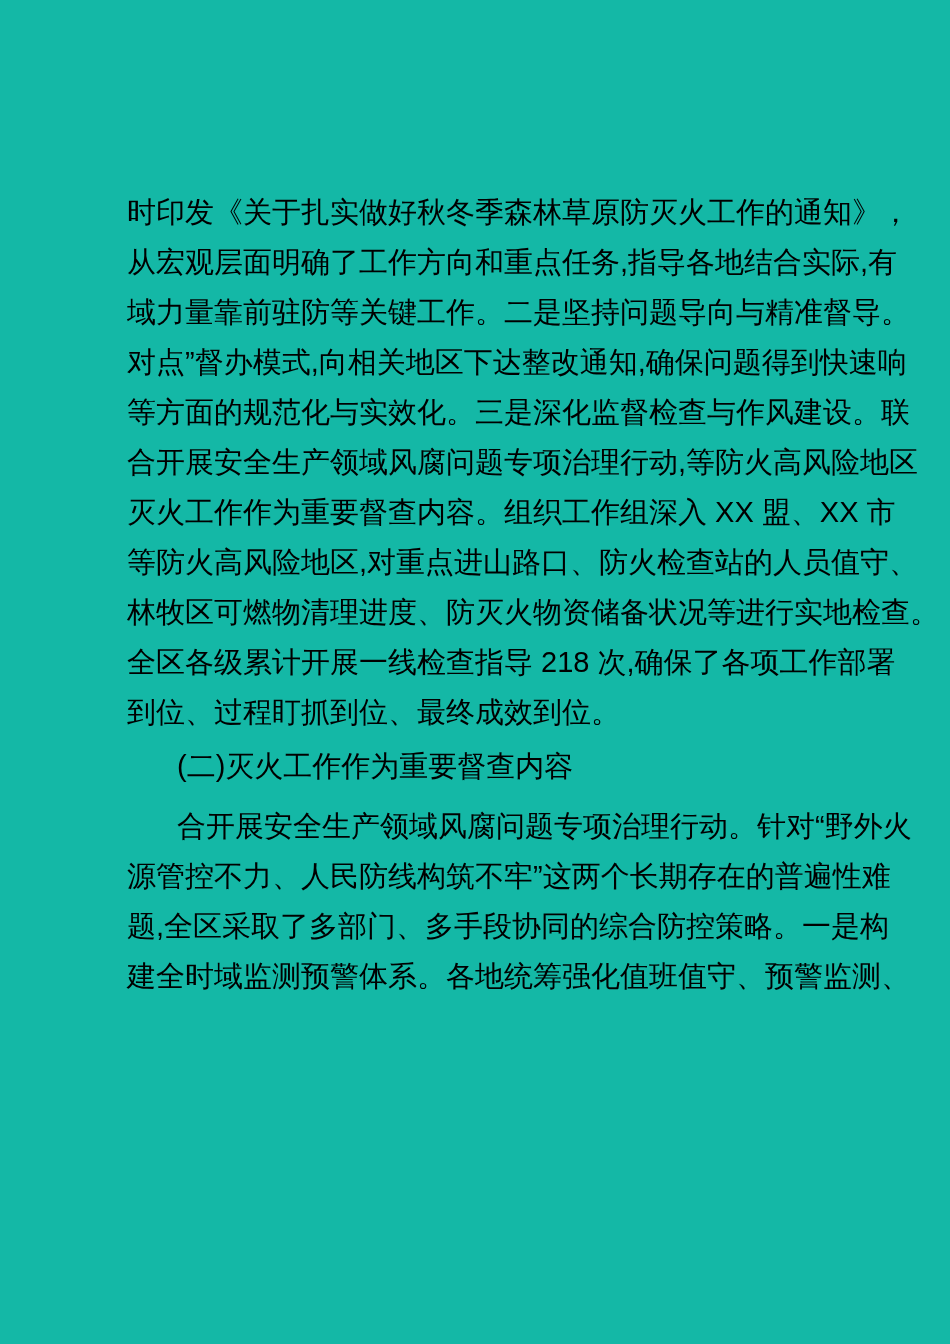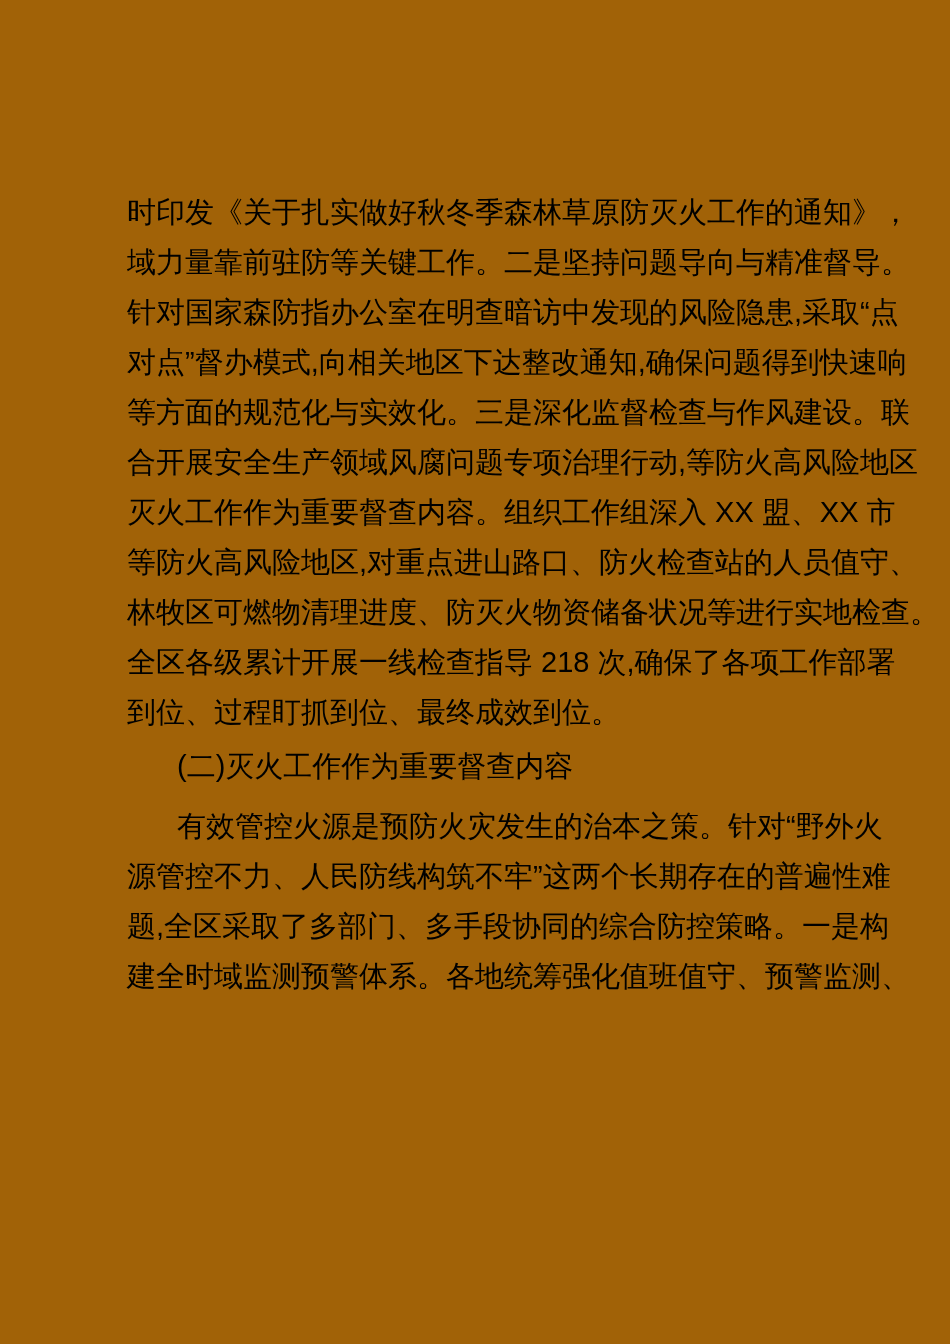--- a/index.html
+++ b/index.html
@@ -7,21 +7,21 @@
     width: 950px;
     height: 1344px;
     background: #ffffff;
     position: relative;
     overflow: hidden;
     font-family: "Liberation Sans", sans-serif;
   }
   .page {
     position: absolute;
     inset: 0;
-    background: #a16207;
+    background: #14b8a6;
   }
   .textblock {
     position: absolute;
     left: 127px;
     top: 187px;
     width: 716px;
     color: #000000;
     font-size: 29px;
     line-height: 50px;
     font-weight: 400;
@@ -40,32 +40,32 @@
     height: 50px;
   }
 </style>
 </head>
 <body>
 
 <div class="page">
   <div class="textblock">
     <div class="paragraph">
         <div class="line">时印发《关于扎实做好秋冬季森林草原防灭火工作的通知》，</div>
+        <div class="line">从宏观层面明确了工作方向和重点任务,指导各地结合实际,有</div>
         <div class="line">域力量靠前驻防等关键工作。二是坚持问题导向与精准督导。</div>
-        <div class="line">针对国家森防指办公室在明查暗访中发现的风险隐患,采取“点</div>
         <div class="line">对点”督办模式,向相关地区下达整改通知,确保问题得到快速响</div>
         <div class="line">等方面的规范化与实效化。三是深化监督检查与作风建设。联</div>
         <div class="line">合开展安全生产领域风腐问题专项治理行动,等防火高风险地区</div>
         <div class="line">灭火工作作为重要督查内容。组织工作组深入 XX 盟、XX 市</div>
         <div class="line">等防火高风险地区,对重点进山路口、防火检查站的人员值守、</div>
         <div class="line">林牧区可燃物清理进度、防灭火物资储备状况等进行实地检查。</div>
         <div class="line">全区各级累计开展一线检查指导 218 次,确保了各项工作部署</div>
         <div class="line">到位、过程盯抓到位、最终成效到位。</div>
       </div>
     <div class="heading">(二)灭火工作作为重要督查内容</div>
     <div class="paragraph">
-        <div class="line indent">有效管控火源是预防火灾发生的治本之策。针对“野外火</div>
+        <div class="line indent">合开展安全生产领域风腐问题专项治理行动。针对“野外火</div>
         <div class="line">源管控不力、人民防线构筑不牢”这两个长期存在的普遍性难</div>
         <div class="line">题,全区采取了多部门、多手段协同的综合防控策略。一是构</div>
         <div class="line">建全时域监测预警体系。各地统筹强化值班值守、预警监测、</div>
       </div>
   </div>
 </div>
 
 </body></html>

